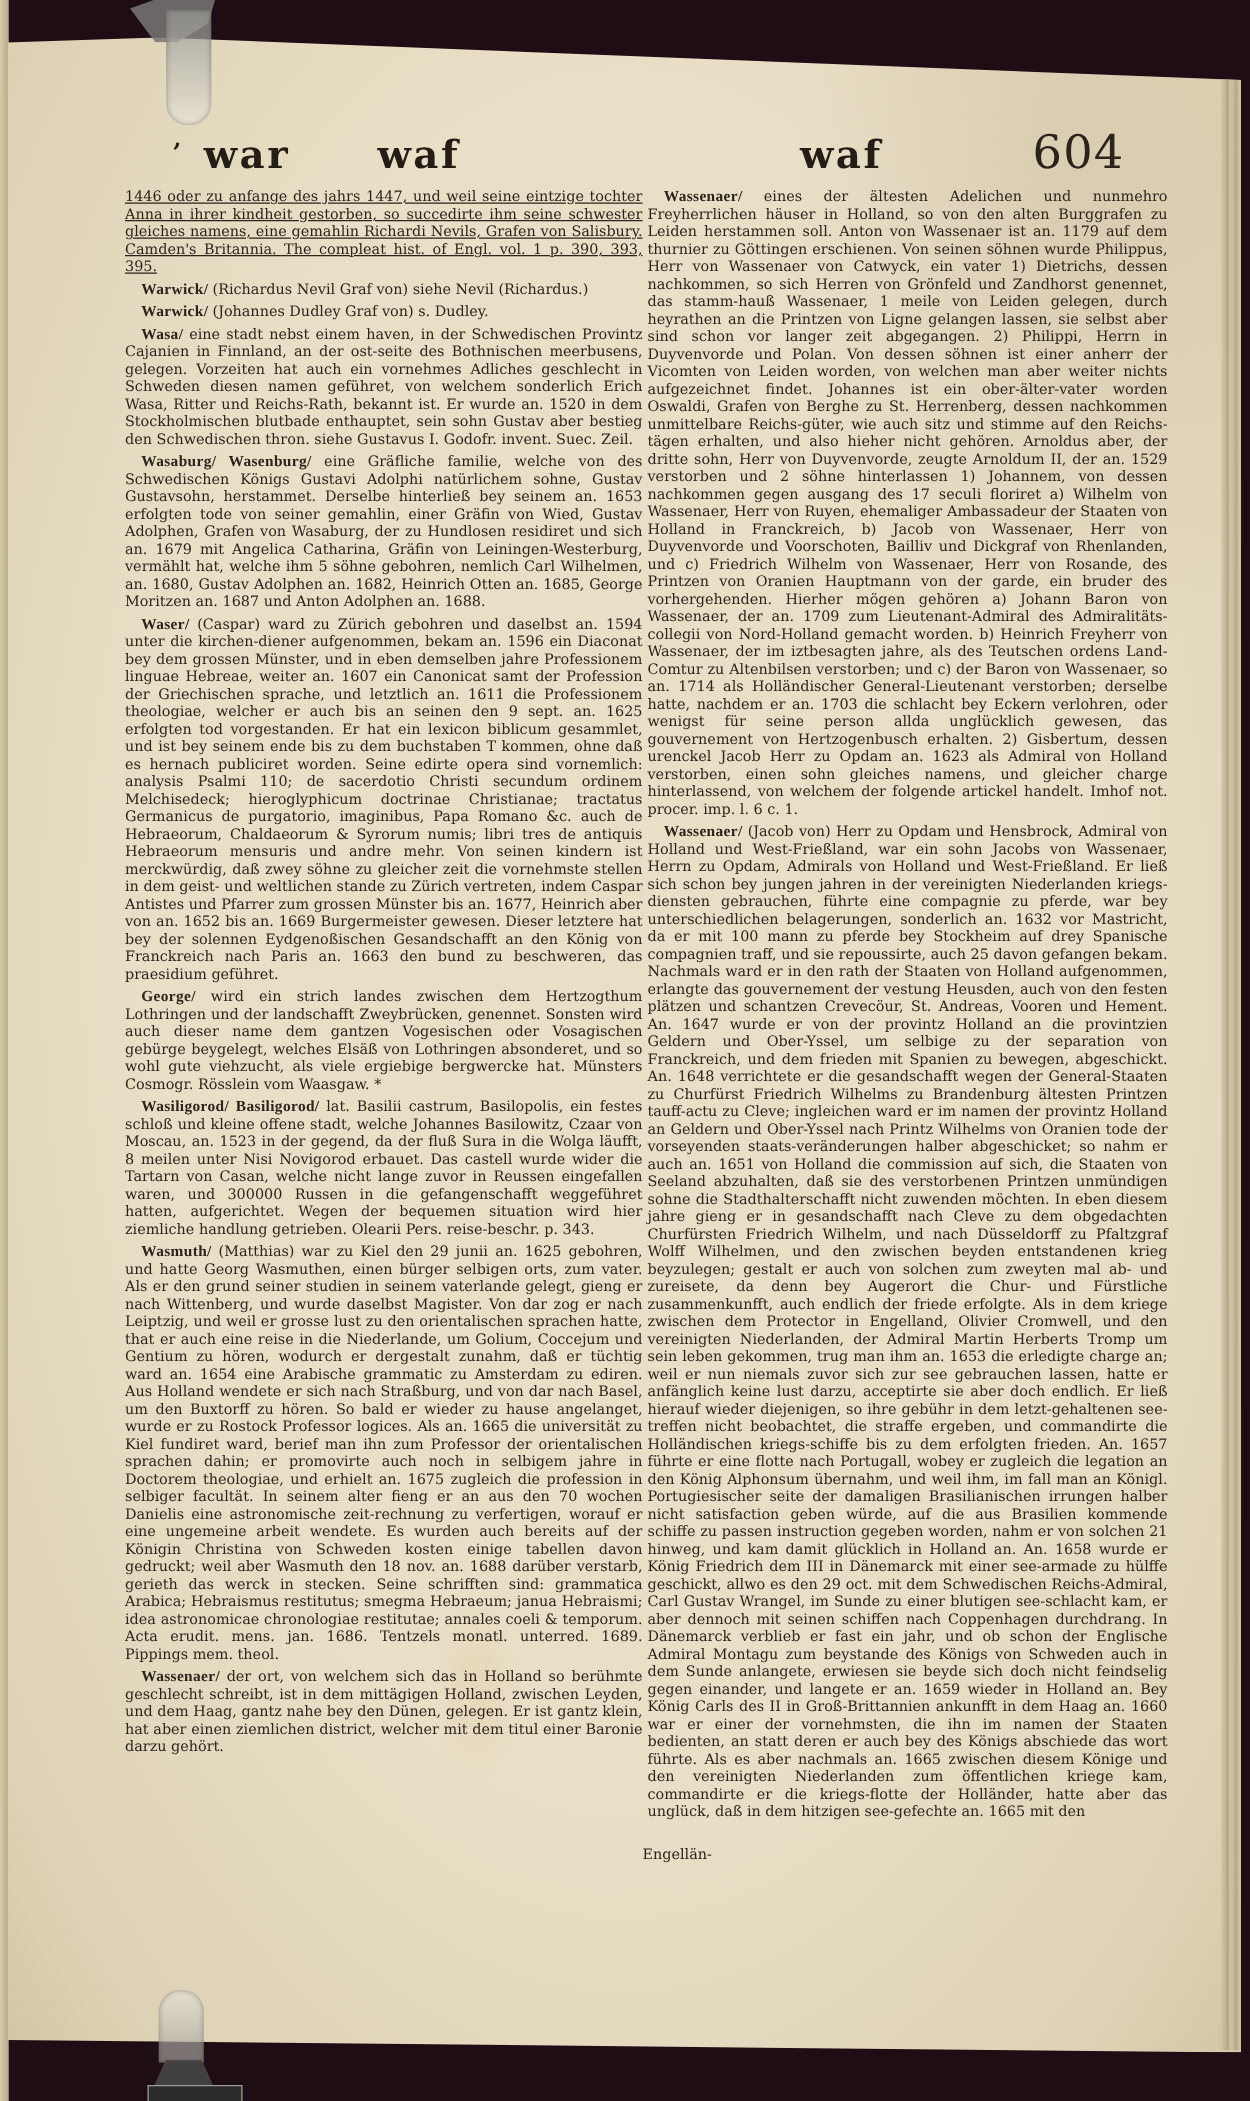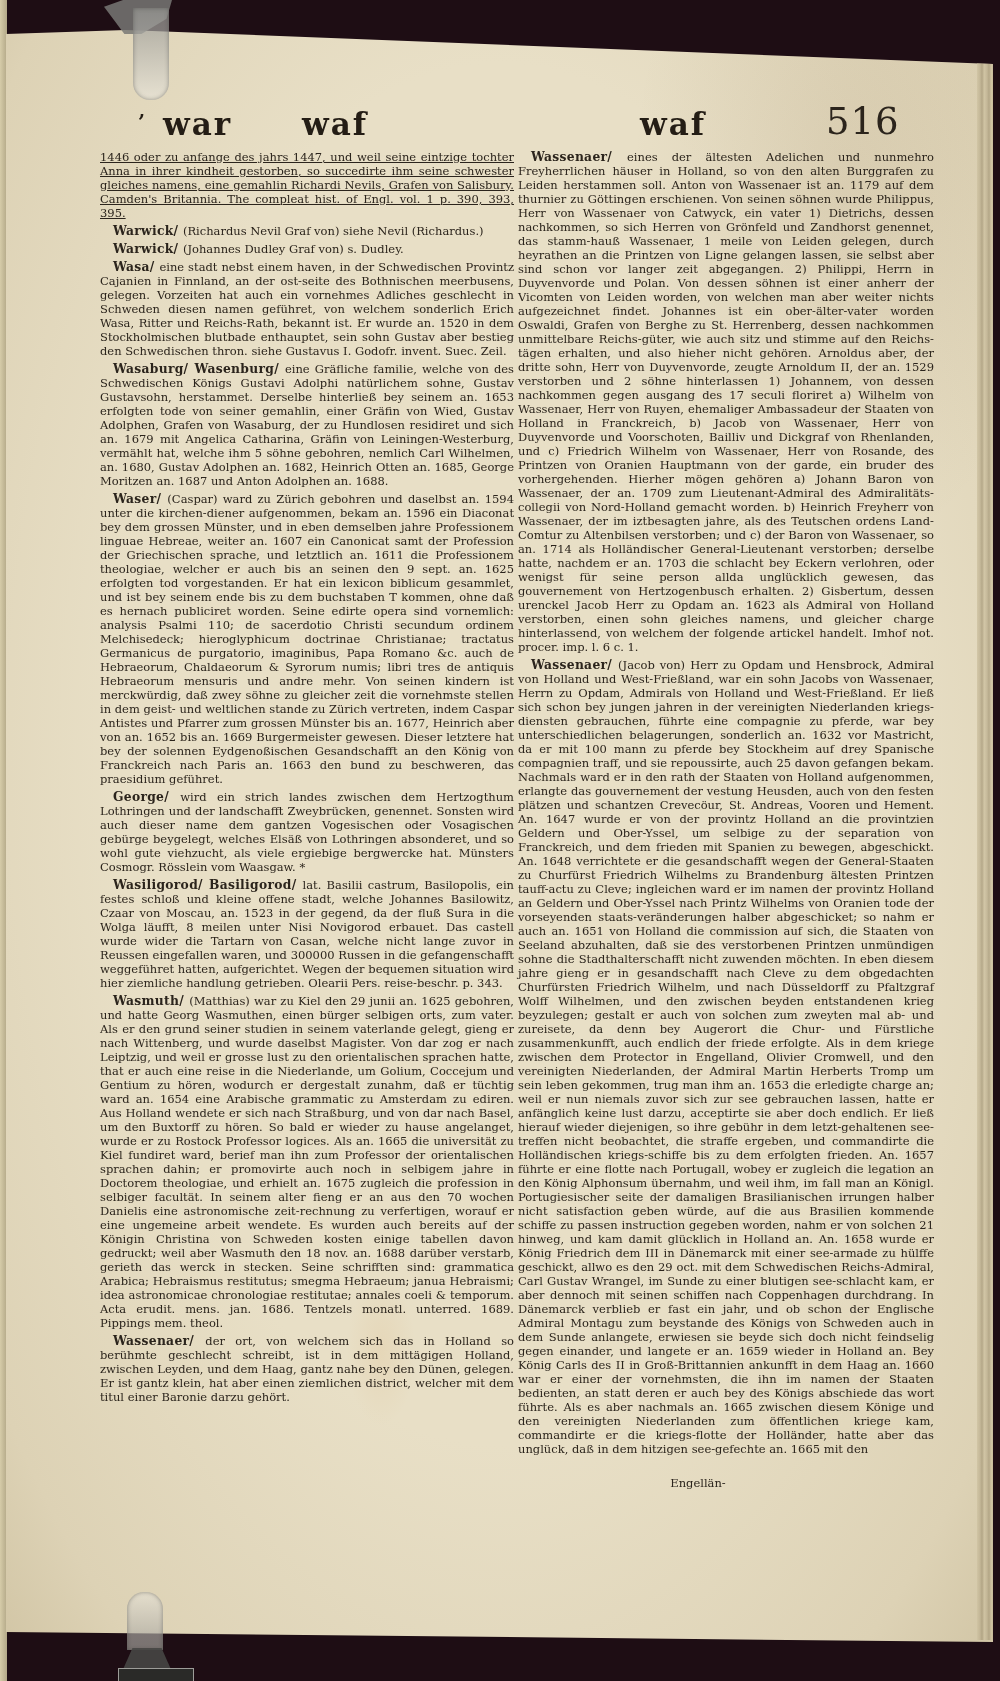--- a/index.html
+++ b/index.html
@@ -39,23 +39,23 @@
   .page-number{
     position:absolute;font-size:37px;font-weight:normal;color:#2b241c;
     font-family:"DejaVu Serif",serif;letter-spacing:1px;
   }
   .column{
     position:absolute;width:414px;text-align:justify;
     font-size:11.5px;line-height:14px;color:#2b241c;
   }
   .column p.entry{margin:0 0 4px 0;text-indent:13px;}
   .column p.entry.noindent{text-indent:0;text-decoration:underline;}
-  .column p.entry b{font-size:12.3px;letter-spacing:.3px;}
+  .column p.entry b{font-size:12.3px;letter-spacing:.3px;font-family:Liberation Serif, serif;}
   .catchword{
-    position:absolute;left:484px;top:1448px;width:416px;text-align:center;
+    position:absolute;left:508px;top:1448px;width:416px;text-align:left;
     font-size:11.5px;color:#2b241c;
   }
   
   .clip{position:absolute;}
   .top-clip-arm{
     left:104px;top:0;width:68px;height:34px;
     background:rgba(120,120,116,0.85);
     clip-path:polygon(28% 0,100% 0,92% 55%,55% 100%,30% 100%,0 20%);
   }
   .top-clip-tab{
@@ -86,21 +86,21 @@
 
 <div class="left-sliver"></div>
 
 <div class="page">
 
   <div class="header-row">
     <span class="stray-mark" style="left:132px;top:10px;">’</span>
     <span class="running-title" style="left:130px;top:6px;margin-left:27px;">war</span>
     <span class="running-title" style="left:296px;top:6px;">waf</span>
     <span class="running-title" style="left:634px;top:6px;">waf</span>
-    <span class="page-number" style="left:820px;top:0px;">516</span>
+    <span class="page-number" style="left:820px;top:0px;">604</span>
   </div>
 
   <div class="column" style="left:94px;top:122px;">
       <p class="entry noindent">1446 oder zu anfange des jahrs 1447, und weil seine eintzige tochter Anna in ihrer kindheit gestorben, so succedirte ihm seine schwester gleiches namens, eine gemahlin Richardi Nevils, Grafen von Salisbury. Camden's Britannia. The compleat hist. of Engl. vol. 1 p. 390, 393, 395.</p>
       <p class="entry"><b>Warwick/ </b>(Richardus Nevil Graf von) siehe Nevil (Richardus.)</p>
       <p class="entry"><b>Warwick/ </b>(Johannes Dudley Graf von) s. Dudley.</p>
       <p class="entry"><b>Wasa/ </b>eine stadt nebst einem haven, in der Schwedischen Provintz Cajanien in Finnland, an der ost-seite des Bothnischen meerbusens, gelegen. Vorzeiten hat auch ein vornehmes Adliches geschlecht in Schweden diesen namen geführet, von welchem sonderlich Erich Wasa, Ritter und Reichs-Rath, bekannt ist. Er wurde an. 1520 in dem Stockholmischen blutbade enthauptet, sein sohn Gustav aber bestieg den Schwedischen thron. siehe Gustavus I. Godofr. invent. Suec. Zeil.</p>
       <p class="entry"><b>Wasaburg/ Wasenburg/ </b>eine Gräfliche familie, welche von des Schwedischen Königs Gustavi Adolphi natürlichem sohne, Gustav Gustavsohn, herstammet. Derselbe hinterließ bey seinem an. 1653 erfolgten tode von seiner gemahlin, einer Gräfin von Wied, Gustav Adolphen, Grafen von Wasaburg, der zu Hundlosen residiret und sich an. 1679 mit Angelica Catharina, Gräfin von Leiningen-Westerburg, vermählt hat, welche ihm 5 söhne gebohren, nemlich Carl Wilhelmen, an. 1680, Gustav Adolphen an. 1682, Heinrich Otten an. 1685, George Moritzen an. 1687 und Anton Adolphen an. 1688.</p>
       <p class="entry"><b>Waser/ </b>(Caspar) ward zu Zürich gebohren und daselbst an. 1594 unter die kirchen-diener aufgenommen, bekam an. 1596 ein Diaconat bey dem grossen Münster, und in eben demselben jahre Professionem linguae Hebreae, weiter an. 1607 ein Canonicat samt der Profession der Griechischen sprache, und letztlich an. 1611 die Professionem theologiae, welcher er auch bis an seinen den 9 sept. an. 1625 erfolgten tod vorgestanden. Er hat ein lexicon biblicum gesammlet, und ist bey seinem ende bis zu dem buchstaben T kommen, ohne daß es hernach publiciret worden. Seine edirte opera sind vornemlich: analysis Psalmi 110; de sacerdotio Christi secundum ordinem Melchisedeck; hieroglyphicum doctrinae Christianae; tractatus Germanicus de purgatorio, imaginibus, Papa Romano &amp;c. auch de Hebraeorum, Chaldaeorum &amp; Syrorum numis; libri tres de antiquis Hebraeorum mensuris und andre mehr. Von seinen kindern ist merckwürdig, daß zwey söhne zu gleicher zeit die vornehmste stellen in dem geist- und weltlichen stande zu Zürich vertreten, indem Caspar Antistes und Pfarrer zum grossen Münster bis an. 1677, Heinrich aber von an. 1652 bis an. 1669 Burgermeister gewesen. Dieser letztere hat bey der solennen Eydgenoßischen Gesandschafft an den König von Franckreich nach Paris an. 1663 den bund zu beschweren, das praesidium geführet.</p>
       <p class="entry"><b>George/ </b>wird ein strich landes zwischen dem Hertzogthum Lothringen und der landschafft Zweybrücken, genennet. Sonsten wird auch dieser name dem gantzen Vogesischen oder Vosagischen gebürge beygelegt, welches Elsäß von Lothringen absonderet, und so wohl gute viehzucht, als viele ergiebige bergwercke hat. Münsters Cosmogr. Rösslein vom Waasgaw. *</p>

